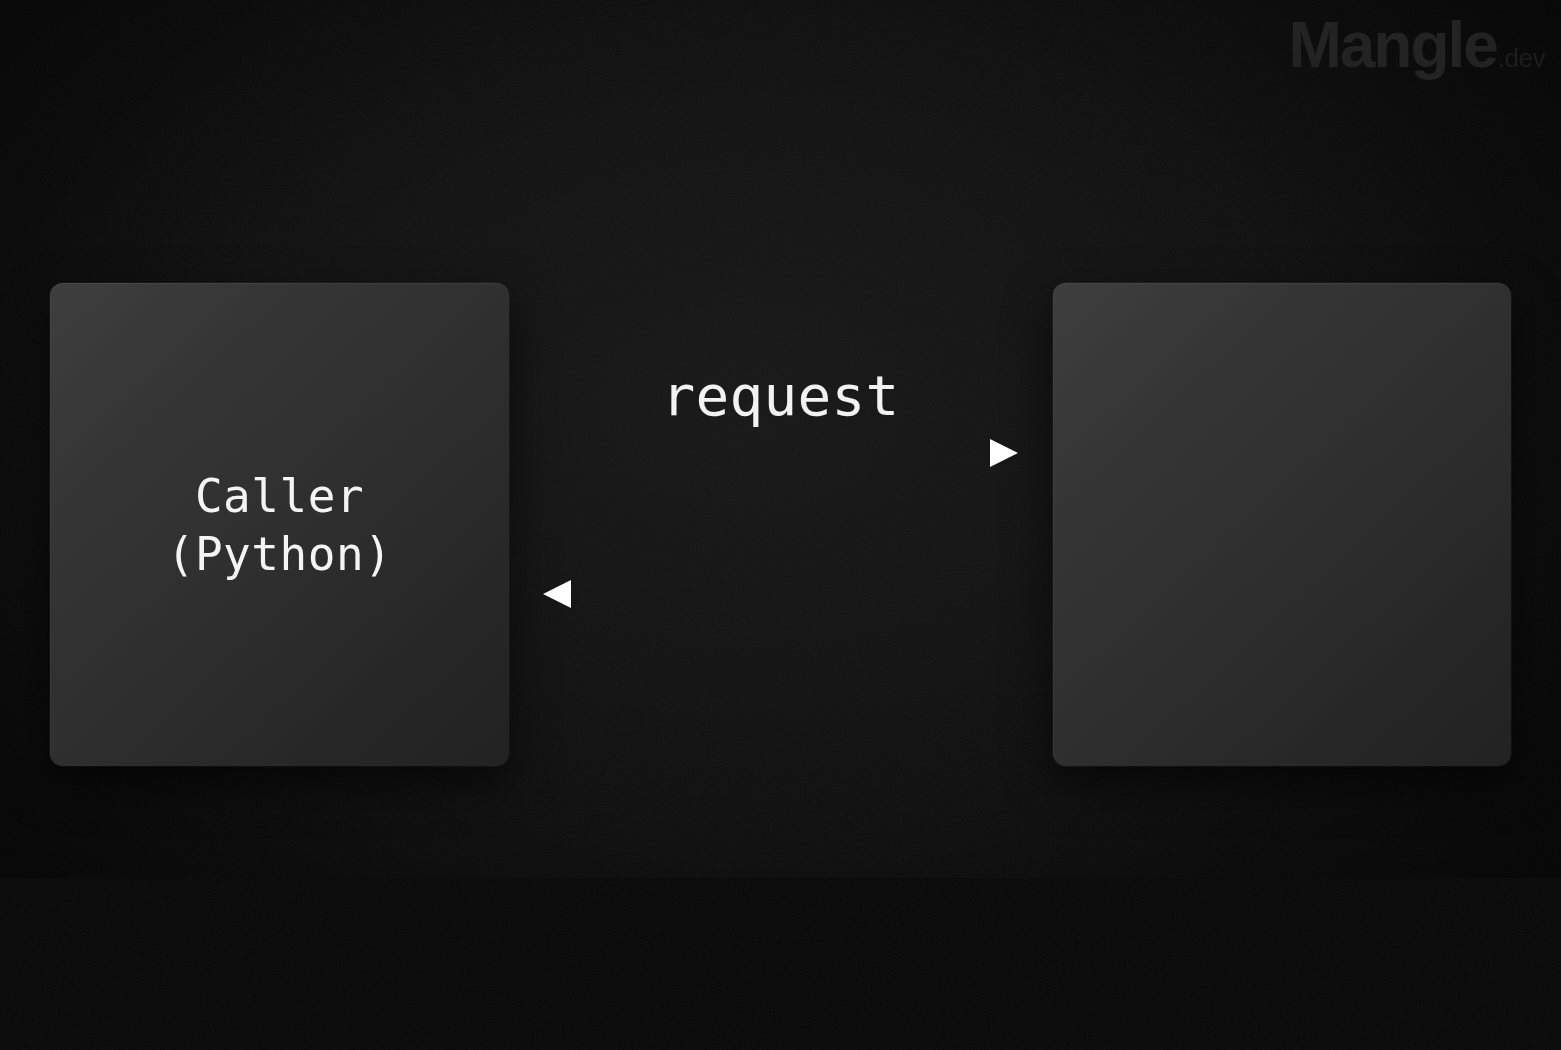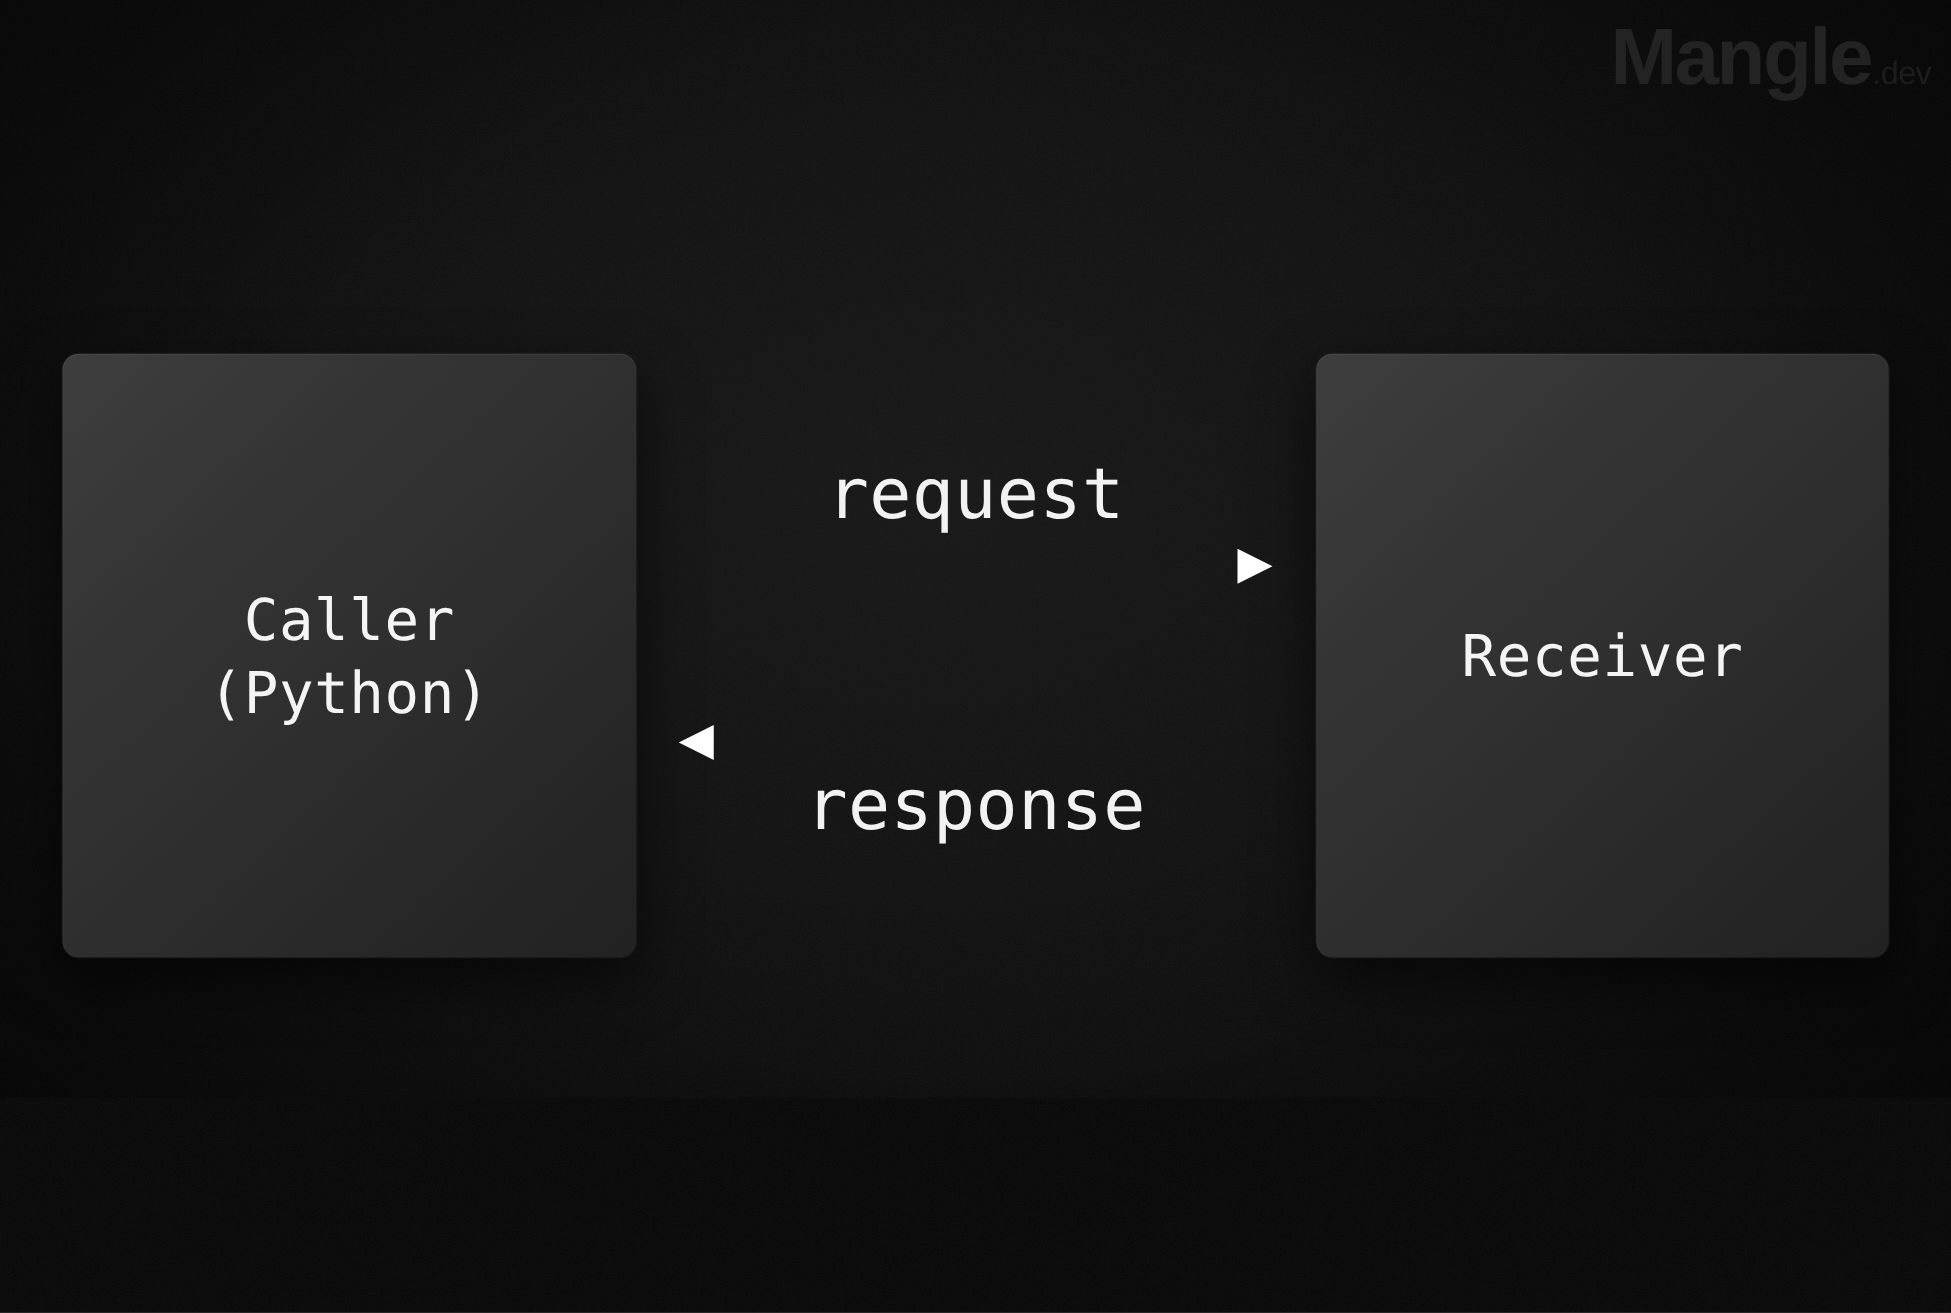--- a/index.html
+++ b/index.html
@@ -169,21 +169,20 @@
     <svg class="node-inner-noise" width="458" height="483" aria-hidden="true">
       <filter id="grainNodeB">
         <feTurbulence type="fractalNoise" baseFrequency="0.9" numOctaves="3" stitchTiles="stitch"></feTurbulence>
         <feColorMatrix type="saturate" values="0"></feColorMatrix>
         <feComponentTransfer>
             <feFuncA type="linear" slope="0.13"></feFuncA>
           </feComponentTransfer>
       </filter>
       <rect width="458" height="483" filter="url(#grainNodeB)"></rect>
     </svg>
-    <div class="node-label">Receiver</div>
   </div>
 
   <svg id="edges" width="1561" height="1050" aria-hidden="true">
     <defs>
       <linearGradient id="gradRight" x1="0" y1="0" x2="1" y2="0">
         <stop offset="0" stop-color="#ffffff" stop-opacity="0.30"></stop>
         <stop offset="0.35" stop-color="#ffffff" stop-opacity="0.58"></stop>
         <stop offset="0.75" stop-color="#ffffff" stop-opacity="0.88"></stop>
         <stop offset="1" stop-color="#ffffff" stop-opacity="1"></stop>
       </linearGradient>
@@ -200,15 +199,14 @@
       <polygon id="ah-request" fill="#ffffff" points="1018,453 990,439 990,467"></polygon>
     </g>
 
     <g>
       <line id="ln-response" stroke="url(#gradLeft)" stroke-width="3.2" stroke-linecap="butt" x1="1018" y1="594" x2="569" y2="594"></line>
       <polygon id="ah-response" fill="#ffffff" points="543,594 571,580 571,608"></polygon>
     </g>
   </svg>
 
   <div class="edge-label" id="label-request" style="left: 540.5px; top: 375px;">request</div>
-  <div class="edge-label" id="label-response" style="left: 540.5px; top: 624px;">response</div>
 
 </div>
 
 </body></html>

